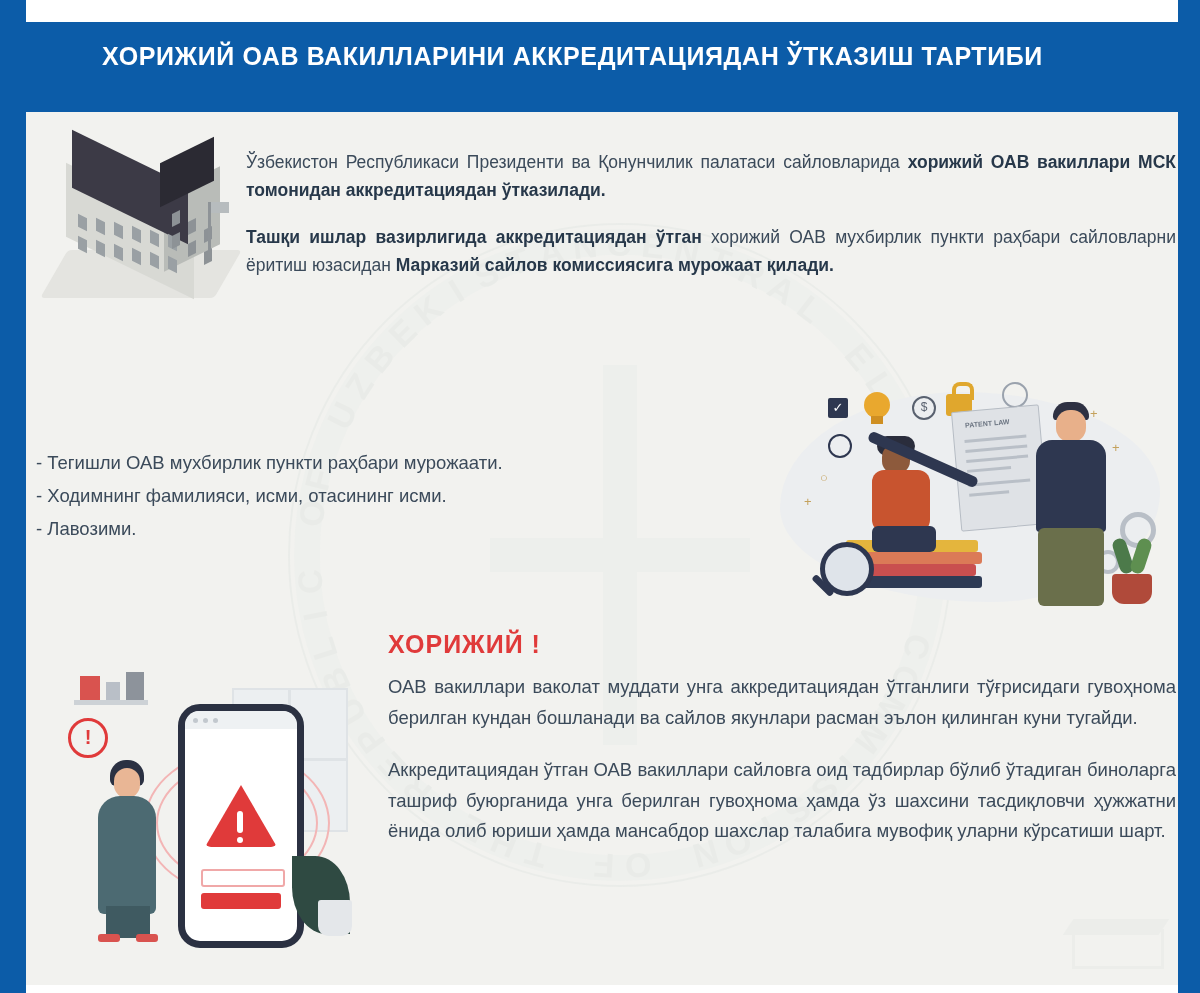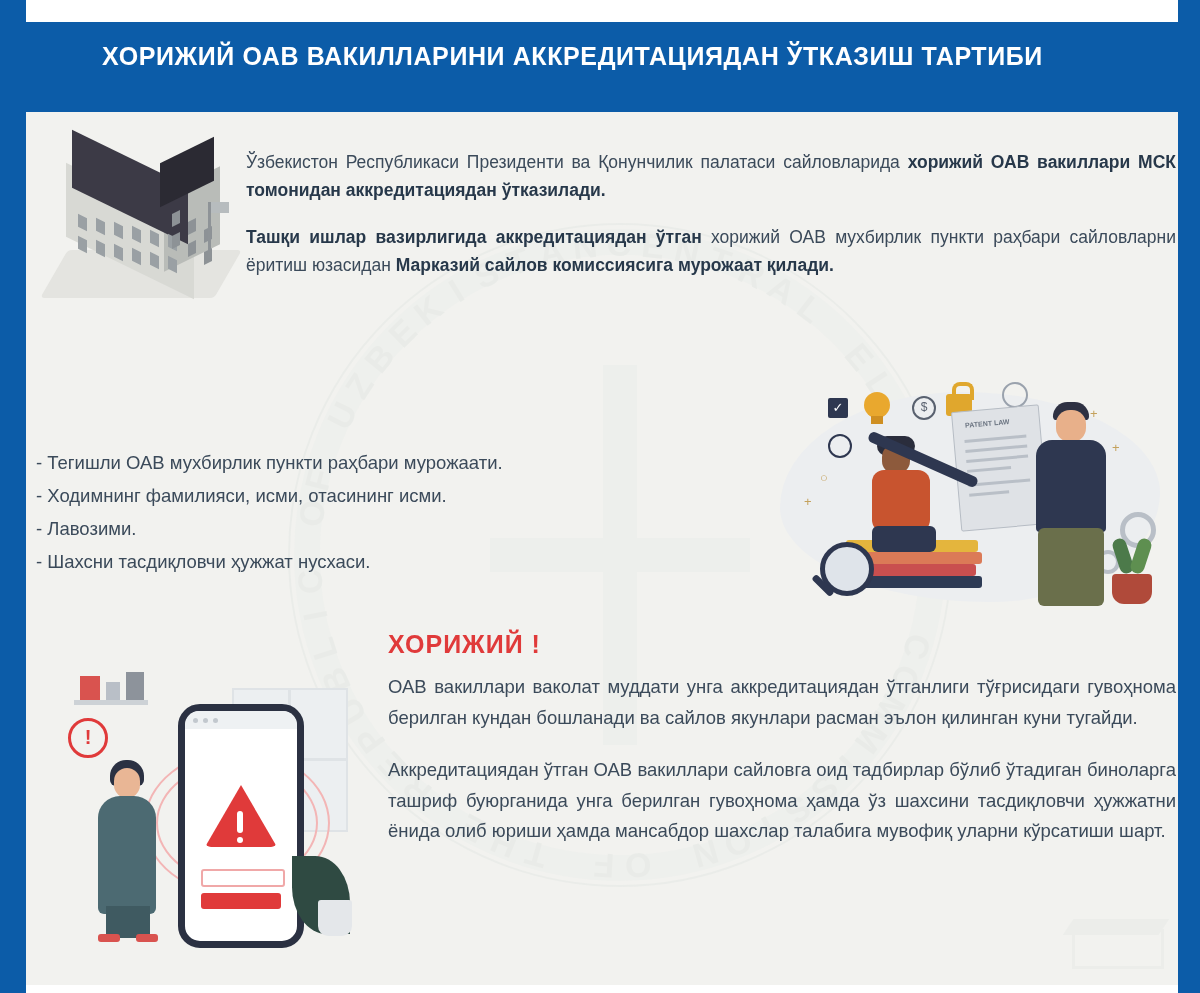--- a/index.html
+++ b/index.html
@@ -812,21 +812,20 @@
     <p><b>Ташқи ишлар вазирлигида аккредитациядан ўтган</b><span> хорижий ОАВ мухбирлик пункти раҳбари сайловларни ёритиш юзасидан </span><b>Марказий сайлов комиссиясига мурожаат қилади.</b></p>
   </div>
 
   <div class="docs-heading">
   </div>
 
   <div class="docs-list">
     <div>- Тегишли ОАВ мухбирлик пункти раҳбари мурожаати.</div>
     <div>- Ходимнинг фамилияси, исми, отасининг исми.</div>
     <div>- Лавозими.</div>
-    <div>- Шахсни тасдиқловчи ҳужжат нусхаси.</div>
   </div>
 
   <div class="patent">
     <div class="pt-blob"></div>
     <div class="pt-check">✓</div>
     <div class="pt-no"></div>
     <div class="pt-bulb"></div>
     <div class="pt-bulb-b"></div>
     <div class="pt-coin">$</div>
     <div class="pt-lock-sh"></div>

